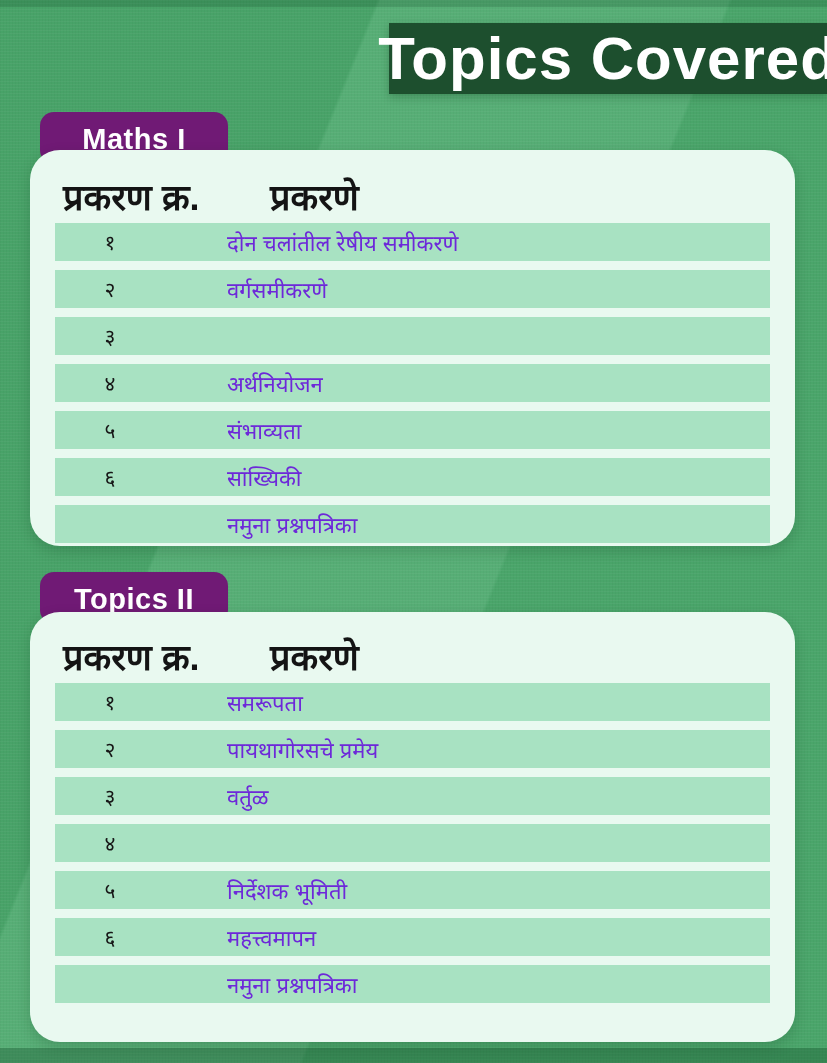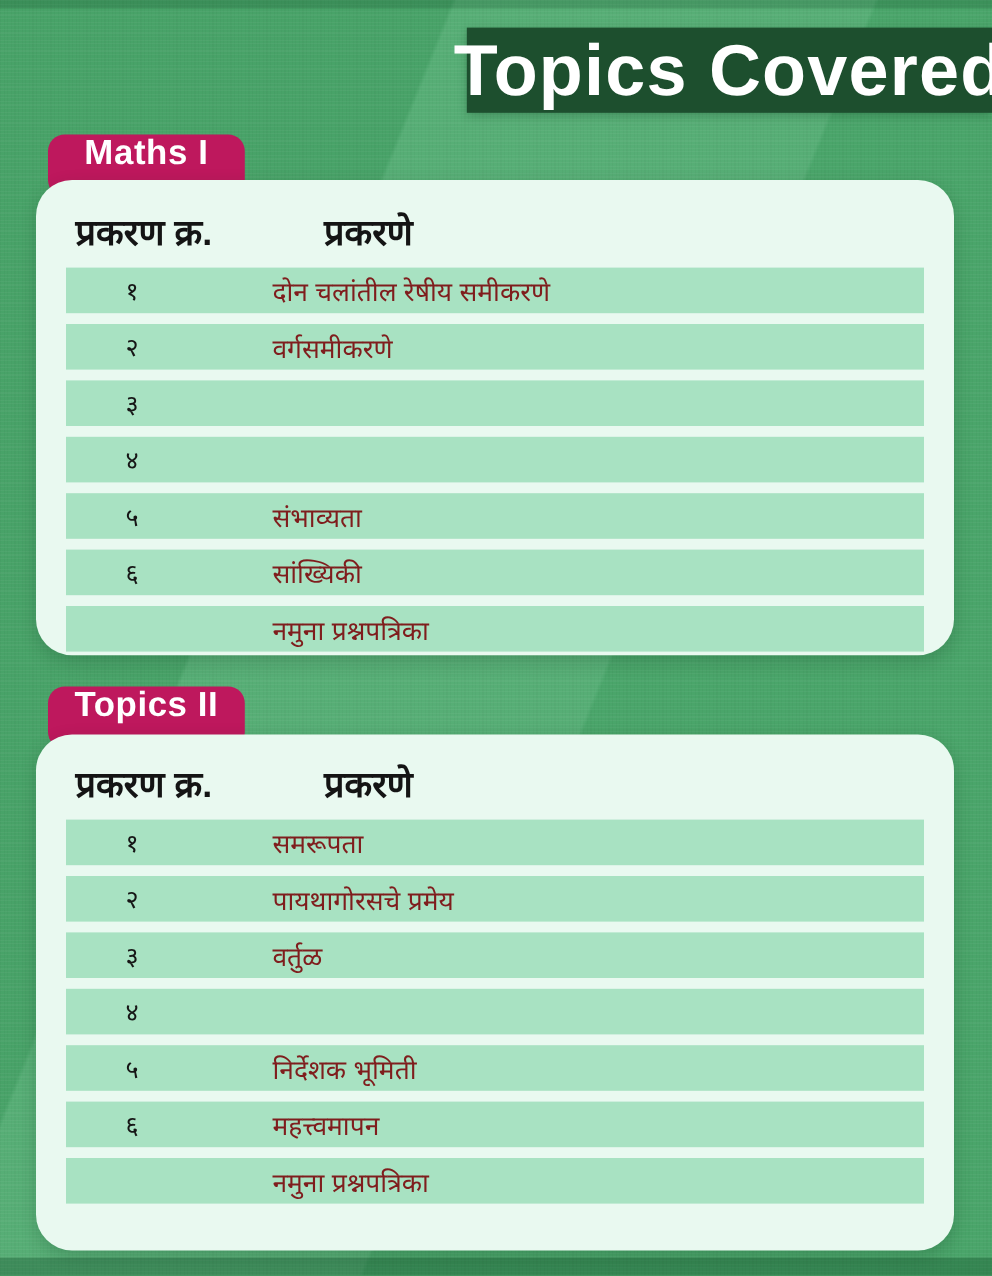--- a/index.html
+++ b/index.html
@@ -46,24 +46,24 @@
     margin: 0;
     color: #ffffff;
     font-size: 60px;
     font-weight: 800;
     letter-spacing: 1px;
     white-space: nowrap;
   }
 
   .tab {
     position: absolute;
-    width: 164px; height: 52px;
-    background: #be185d;
+    width: 188px; height: 52px;
+    background: #701a75;
     border-radius: 14px;
-    display: flex; align-items: flex-start; justify-content: center;
+    display: flex; align-items: flex-end; justify-content: center;
     color: #ffffff;
     font-size: 29px;
     font-weight: 800;
     letter-spacing: 0.5px;
     z-index: 1;
     padding-bottom: 8px;
     box-sizing: border-box;
   }
   .tab-1 { left: 40px; top: 112px; }
   .tab-2 { left: 40px; top: 572px; }
@@ -77,21 +77,21 @@
     box-sizing: border-box;
     padding: 18px 25px 0 25px;
     box-shadow: 0 5px 14px rgba(0,40,15,0.18);
   }
   .panel-1 { top: 150px; height: 396px; }
   .panel-2 { top: 612px; height: 430px; padding-top: 16px; }
 
   .col-headers { position: relative; height: 55px; }
   .col-no, .col-topic {
     color: #141414;
-    font-size: 30px;
+    font-size: 36px;
     font-weight: 700;
     white-space: nowrap;
   }
   .col-no { position: absolute; left: 8px; top: 4px; }
   .col-topic { position: absolute; left: 215px; top: 4px; width: 160px; text-align: left; }
 
   .row {
     height: 38px;
     margin-bottom: 9px;
     background: #a8e2c2;
@@ -101,21 +101,21 @@
   .cell-no {
     width: 110px;
     text-align: center;
     font-size: 21px;
     color: #161616;
     flex: 0 0 auto;
   }
   .cell-topic {
     padding-left: 62px;
     font-size: 22px;
-    color: #7f1d1d;
+    color: #6d28d9;
     white-space: nowrap;
   }
 </style>
 </head>
 <body>
 
 <div class="page">
   <div class="bg-texture"></div>
   <div class="top-strip"></div>
   <div class="bottom-strip"></div>
@@ -138,20 +138,21 @@
     </div>
     <div class="row">
       <span class="cell-no">२</span>
       <span class="cell-topic">वर्गसमीकरणे</span>
     </div>
     <div class="row">
       <span class="cell-no">३</span>
     </div>
     <div class="row">
       <span class="cell-no">४</span>
+      <span class="cell-topic">अर्थनियोजन</span>
     </div>
     <div class="row">
       <span class="cell-no">५</span>
       <span class="cell-topic">संभाव्यता</span>
     </div>
     <div class="row">
       <span class="cell-no">६</span>
       <span class="cell-topic">सांख्यिकी</span>
     </div>
     <div class="row">

